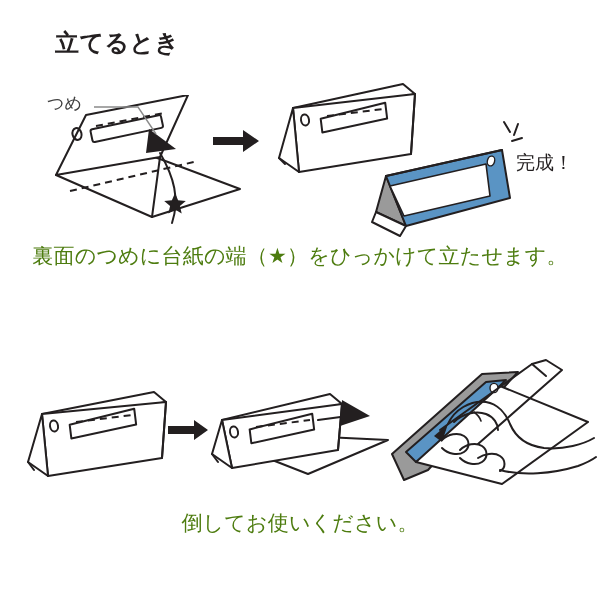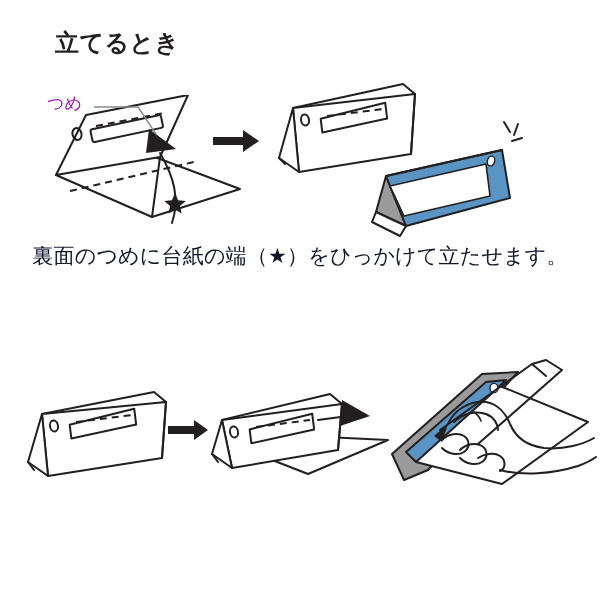--- a/index.html
+++ b/index.html
@@ -22,21 +22,21 @@
     color: #231f20;
     letter-spacing: 0.02em;
     white-space: nowrap;
   }
   #title-stand { left: 22px; top: 27px; margin-left: 33px; }
   #title-write { left: 22px; top: 313px; }
 
   .caption {
     position: absolute;
     font-size: 21px;
-    color: #0f172a;
+    color: #4d7c0f;
     white-space: nowrap;
     letter-spacing: 0.01em;
   }
   #caption-stand {
     left: 0; top: 242px;
     width: 600px;
     text-align: center;
   }
   #caption-write {
     left: 0; top: 508px;
@@ -44,21 +44,21 @@
     text-align: center;
     line-height: 1.42;
   }
   #caption-write .line { display: block; }
 
   .label-tsume {
     position: absolute;
     left: 47px;
     top: 92px;
     font-size: 17px;
-    color: #a21caf;
+    color: #404040;
     white-space: nowrap;
   }
   .label-kansei {
     position: absolute;
     left: 516px;
     top: 150px;
     font-size: 19px;
     color: #231f20;
     white-space: nowrap;
   }
@@ -164,20 +164,21 @@
   </div>
 
   <div class="art" style="left:492px; top:118px;">
     <svg width="40" height="36" viewBox="0 0 40 36">
       <path class="ln" d="M12,4 L18,14"></path>
       <path class="ln" d="M26,6 L22,17"></path>
       <path class="ln" d="M30,20 L20,23"></path>
     </svg>
   </div>
 
+  <div class="label-kansei">完成！</div>
 
   <div class="caption" id="caption-stand">裏面のつめに台紙の端（★）をひっかけて立たせます。</div>
 
 
   <div class="art" style="left:22px; top:388px;">
     <svg width="152" height="110" viewBox="0 0 152 110">
       <polygon class="paper" points="20,26 132,4 144,14 32,36"></polygon>
       <polygon class="paper" points="20,26 144,14 140,70 26,88"></polygon>
       <polygon class="paper" points="20,26 26,88 6,74"></polygon>
       <path class="ln" d="M6,74 L12,82"></path>
@@ -246,15 +247,16 @@
       <path class="ln" d="M78,92 C84,86 94,84 100,88 C106,92 106,100 100,104 C94,108 84,106 78,100"></path>
       <path class="ln" d="M96,100 C102,96 112,94 118,98 C124,102 124,110 118,113"></path>
 
       <path class="ln" d="M118,112 C140,118 170,116 196,108 C204,105 210,102 214,99"></path>
 
       <path class="ln-thin" d="M92,54 C96,57 98,60 99,63"></path>
     </svg>
   </div>
 
   <div class="caption" id="caption-write">
+    <span class="line">倒してお使いください。</span>
   </div>
 
 </div>
 
 </body></html>

